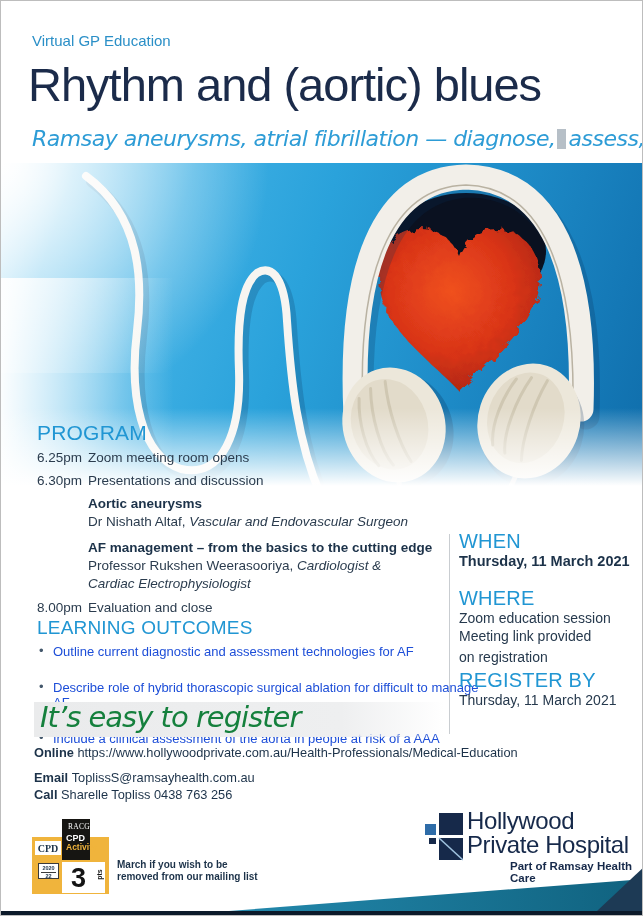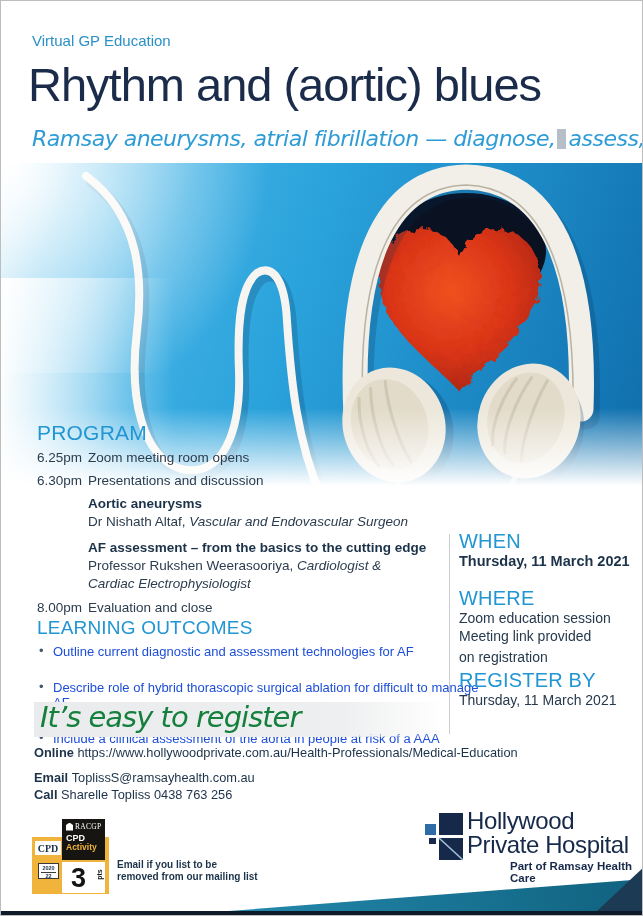--- a/index.html
+++ b/index.html
@@ -37,21 +37,21 @@
            font-family:"DejaVu Sans",sans-serif;letter-spacing:-1px;}
   
   .contact{font-size:12.8px;color:#1c3249;white-space:nowrap;}
   .contact b{font-weight:700;}
   
   .divider{left:448px;top:533px;width:1px;height:200px;background:#c9cdd1;}
   .side-val-b{font-size:14.5px;font-weight:700;color:#1c3249;}
   .side-val{font-size:14px;color:#26394d;}
   
   .gold{left:31px;top:836px;width:77px;height:57px;background:#f0b43c;}
-  .blackbox{left:61px;top:818px;width:43px;height:41px;background:#161512;color:#fff;}
+  .blackbox{left:61px;top:818px;width:28px;height:41px;background:#161512;color:#fff;}
   .cpdbox{left:34px;top:840px;width:26px;height:14px;background:#fff;display:flex;align-items:center;justify-content:center;
           font-family:"Liberation Serif",serif;font-weight:700;font-size:10px;color:#1c3249;}
   .crestrow{display:flex;align-items:center;gap:2px;padding:3px 0 0 4px;}
   .crest{width:7px;height:8px;background:#fff;clip-path:polygon(50% 0,100% 30%,100% 100%,0 100%,0 30%);}
   .racgp{font-family:"Liberation Serif",serif;font-size:7.5px;letter-spacing:0.3px;}
   .actline1{font-size:9px;font-weight:700;padding:3px 0 0 4px;line-height:9px;}
   .actline2{font-size:8.5px;font-weight:700;color:#f0b43c;padding-left:4px;line-height:9px;}
   .threebox{left:61px;top:861px;width:43px;height:31px;background:#fff;}
   .pts3{position:absolute;left:9px;top:1px;font-size:27px;font-weight:700;color:#141414;}
   .ptsu{position:absolute;right:1px;top:9px;font-size:7px;font-weight:700;color:#141414;transform:rotate(-90deg);}
@@ -122,21 +122,21 @@
 
   <div class="abs h-blue" style="left:36px;top:420px;">PROGRAM</div>
   <div class="abs row-time" style="left:36px;top:449px;">6.25pm</div>
   <div class="abs row-text" style="left:87px;top:449px;">Zoom meeting room opens</div>
   <div class="abs row-time" style="left:36px;top:472px;">6.30pm</div>
   <div class="abs row-text" style="left:87px;top:472px;">Presentations and discussion</div>
 
   <div class="abs talk-title" style="left:87px;top:495px;">Aortic aneurysms</div>
   <div class="abs talk-speaker nowrap" style="left:87px;top:513px;"><span>Dr Nishath Altaf, </span><span class="ital">Vascular and Endovascular Surgeon</span></div>
 
-  <div class="abs talk-title nowrap" style="left:87px;top:539px;">AF assessment – from the basics to the cutting edge</div>
+  <div class="abs talk-title nowrap" style="left:87px;top:539px;">AF management – from the basics to the cutting edge</div>
   <div class="abs talk-speaker nowrap" style="left:87px;top:557px;"><span>Professor Rukshen Weerasooriya, </span><span class="ital">Cardiologist &amp;</span></div>
   <div class="abs talk-speaker ital" style="left:87px;top:575px;">Cardiac Electrophysiologist</div>
 
   <div class="abs row-time" style="left:36px;top:599px;">8.00pm</div>
   <div class="abs row-text" style="left:87px;top:599px;">Evaluation and close</div>
 
   <div class="abs h-blue sm" style="left:36px;top:616px;">LEARNING OUTCOMES</div>
   <div class="abs bullet" style="left:38px;top:643px;">Outline current diagnostic and assessment technologies for AF</div>
   <div class="abs bullet" style="left:38px;top:664px;width:430px;">Describe role of hybrid thorascopic surgical ablation for difficult to manage AF.</div>
   <div class="abs bullet" style="left:38px;top:685px;">Include a clinical assessment of the aorta in people at risk of a AAA</div>
@@ -170,21 +170,21 @@
   </div>
   <div class="abs threebox">
     <span class="pts3">3</span>
     <span class="ptsu">pts</span>
   </div>
   <div class="abs calbox">
     <span class="cal1">2020</span><br>
     <span>22</span>
   </div>
   <div class="abs mailnote">
-    <div>Email if you list to be</div>
+    <div>March if you wish to be</div>
     <div>removed from our mailing list</div>
   </div>
 
   <svg class="abs" style="left:424px;top:812px;" width="38" height="48" viewBox="0 0 38 48">
     <rect x="0" y="11" width="11" height="11" fill="#2e6ca8"></rect>
     <rect x="14" y="0" width="24" height="22" fill="#16294a"></rect>
     <rect x="14" y="25" width="24" height="22" fill="#16294a"></rect>
     <line x1="14" y1="25" x2="38" y2="47" stroke="#9fc2de" stroke-width="1.6"></line>
     <rect x="4" y="25" width="7" height="6" fill="#16294a"></rect>
   </svg>

